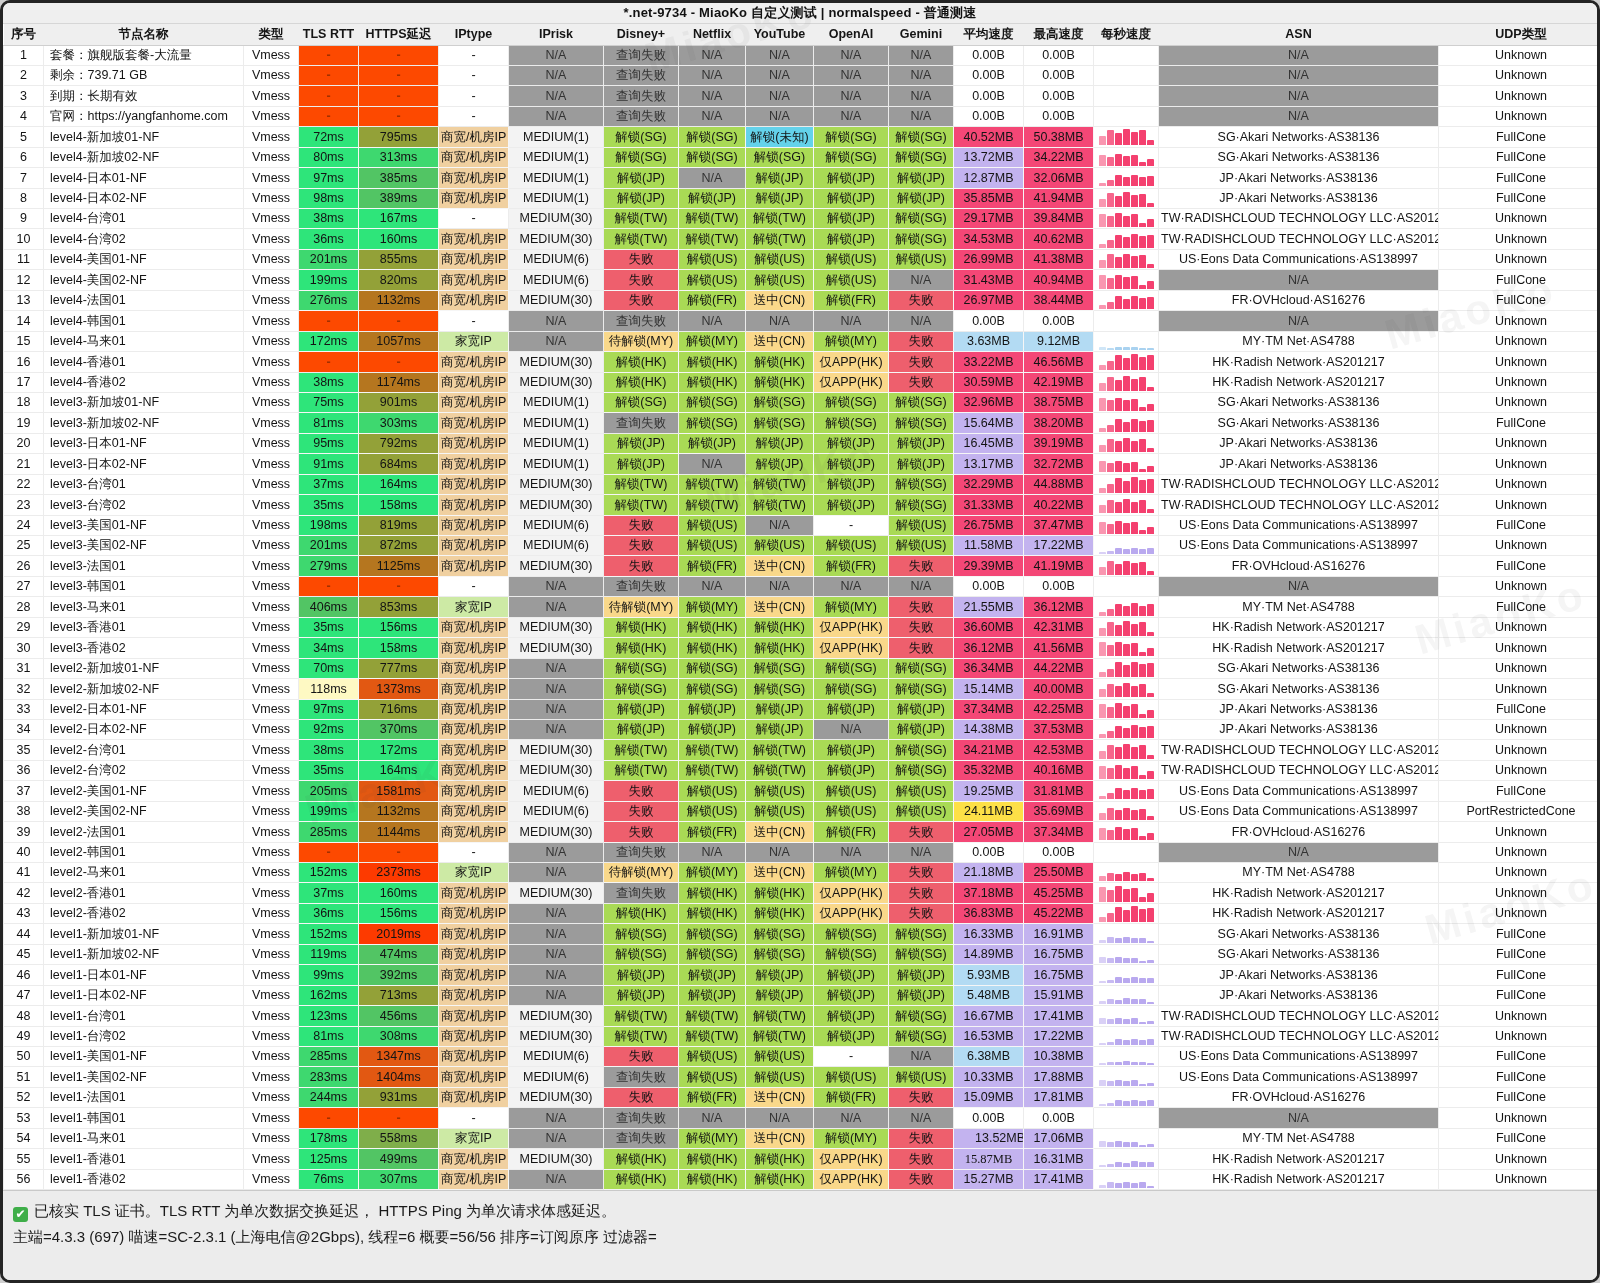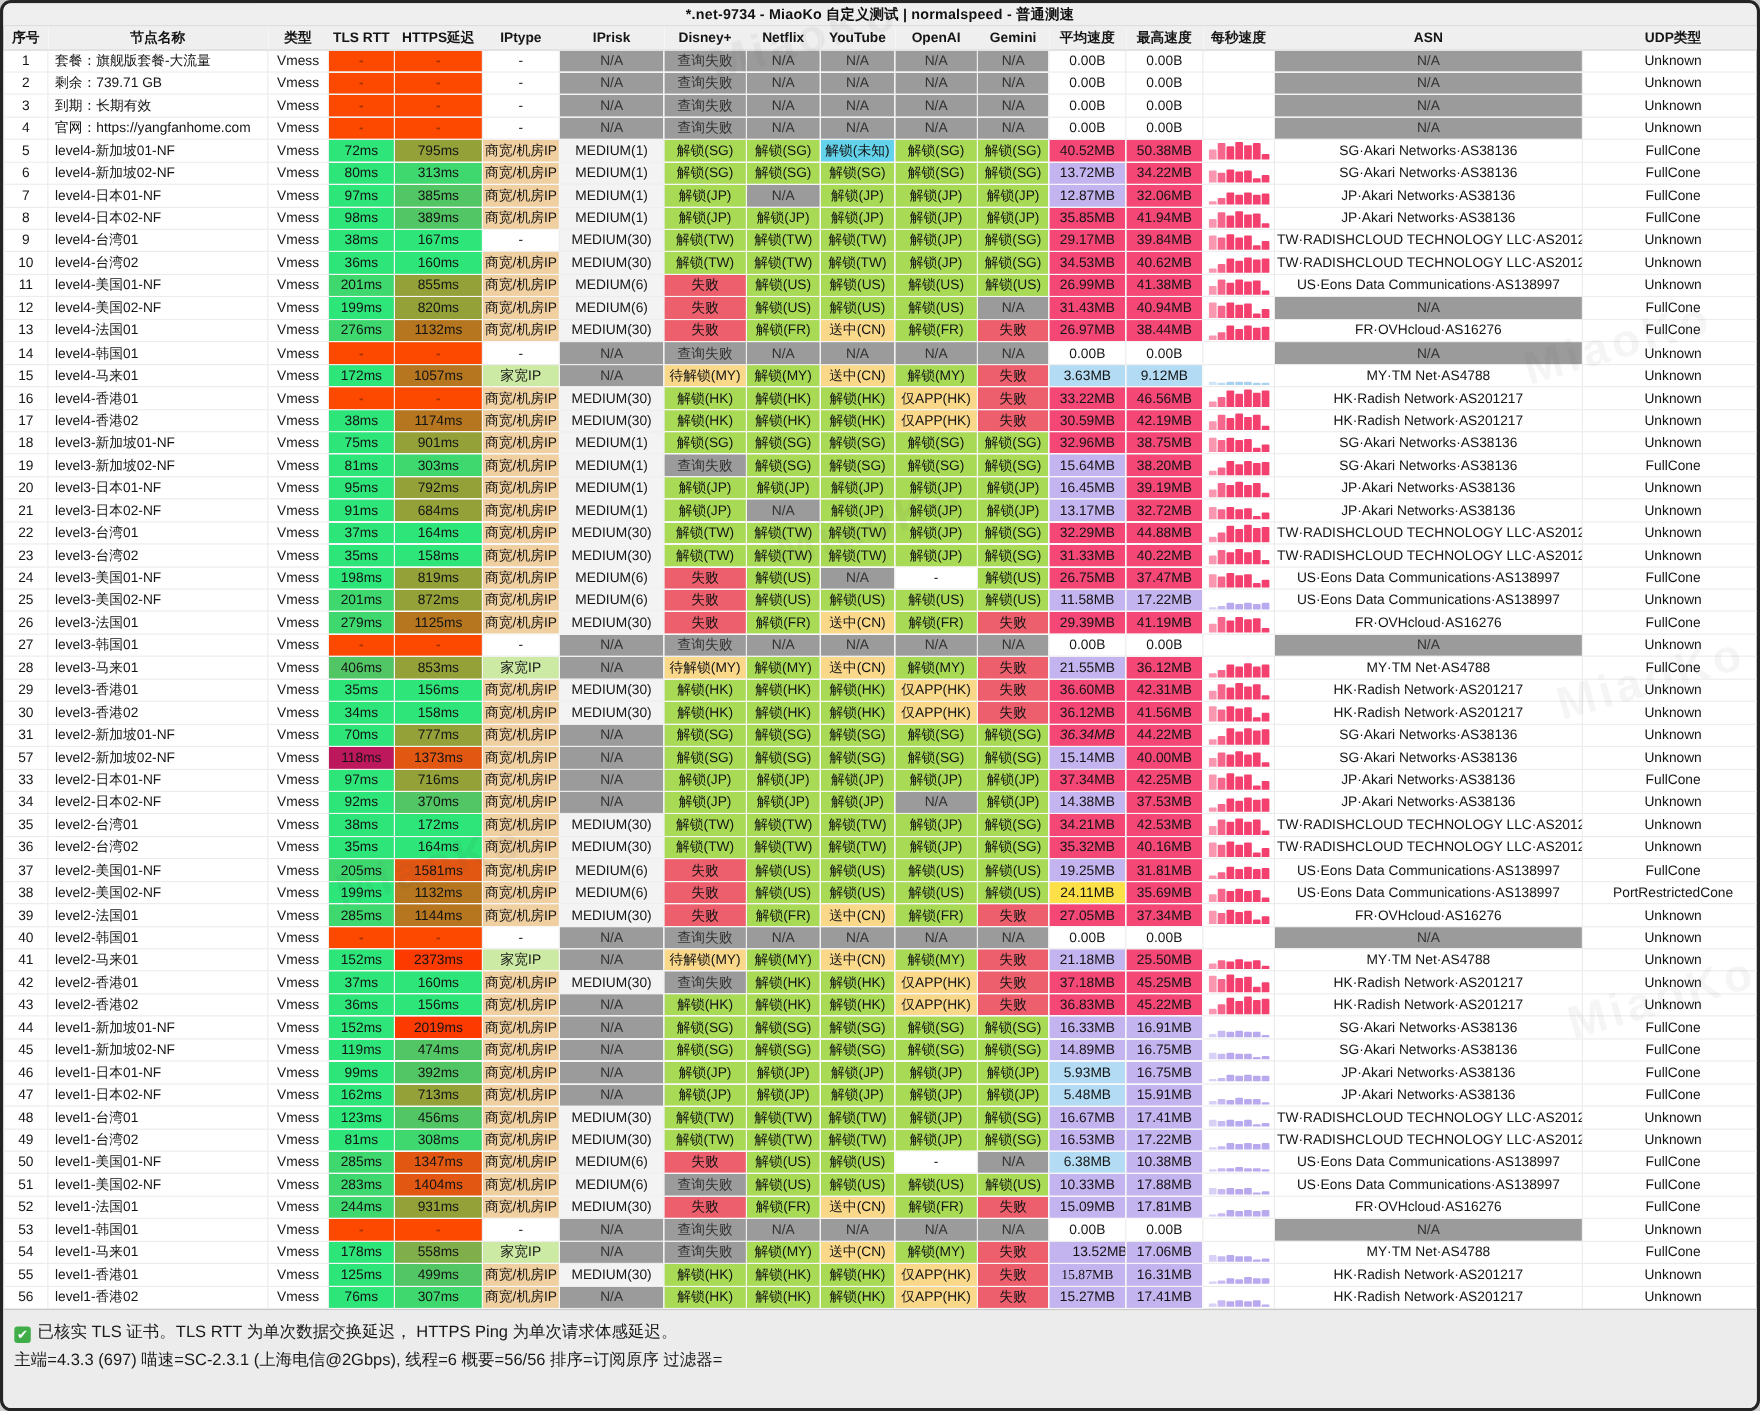--- a/index.html
+++ b/index.html
@@ -914,41 +914,41 @@
           <td>Vmess</td>
           <td class="painted" style="background: rgb(46, 229, 122);">70ms</td>
           <td class="painted" style="background: rgb(147, 161, 56);">777ms</td>
           <td class="painted" style="background: rgb(240, 208, 160);">商宽/机房IP</td>
           <td class="grey">N/A</td>
           <td class="painted" style="background: rgb(169, 218, 85);">解锁(SG)</td>
           <td class="painted" style="background: rgb(169, 218, 85);">解锁(SG)</td>
           <td class="painted" style="background: rgb(169, 218, 85);">解锁(SG)</td>
           <td class="painted" style="background: rgb(169, 218, 85);">解锁(SG)</td>
           <td class="painted" style="background: rgb(169, 218, 85);">解锁(SG)</td>
-          <td class="painted" style="background: rgb(244, 71, 118); font-style: italic;">36.34MB</td>
+          <td class="painted" style="background: rgb(244, 71, 118);">36.34MB</td>
           <td class="painted" style="background: rgb(244, 71, 118);">44.22MB</td>
           <td>
             <div class="bars">
               <span style="height: 5px; background: rgb(244, 64, 111); opacity: 0.55;"></span>
               <span style="height: 8px; background: rgb(244, 64, 111); opacity: 0.8;"></span>
               <span style="height: 15px; background: rgb(244, 64, 111);"></span>
               <span style="height: 12px; background: rgb(244, 64, 111);"></span>
               <span style="height: 15px; background: rgb(244, 64, 111);"></span>
               <span style="height: 13px; background: rgb(244, 64, 111);"></span>
               <span style="height: 14px; background: rgb(244, 64, 111);"></span>
             </div>
           </td>
           <td>SG·Akari Networks·AS38136</td>
           <td>Unknown</td>
         </tr>
         <tr>
-          <td>57</td>
+          <td>32</td>
           <td class="c-name">level2-新加坡02-NF</td>
           <td>Vmess</td>
-          <td class="painted" style="background: #be185d; margin-left: 19px;">118ms</td>
+          <td class="painted" style="background: #fef9c3; margin-left: 19px;">118ms</td>
           <td class="painted" style="background: rgb(226, 88, 18);">1373ms</td>
           <td class="painted" style="background: rgb(240, 208, 160);">商宽/机房IP</td>
           <td class="grey">N/A</td>
           <td class="painted" style="background: rgb(169, 218, 85);">解锁(SG)</td>
           <td class="painted" style="background: rgb(169, 218, 85);">解锁(SG)</td>
           <td class="painted" style="background: rgb(169, 218, 85);">解锁(SG)</td>
           <td class="painted" style="background: rgb(169, 218, 85);">解锁(SG)</td>
           <td class="painted" style="background: rgb(169, 218, 85);">解锁(SG)</td>
           <td class="painted" style="background: rgb(195, 179, 239);">15.14MB</td>
           <td class="painted" style="background: rgb(244, 71, 118);">40.00MB</td>

